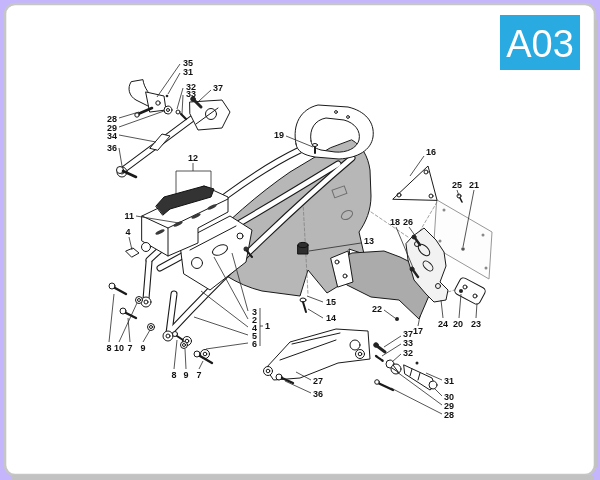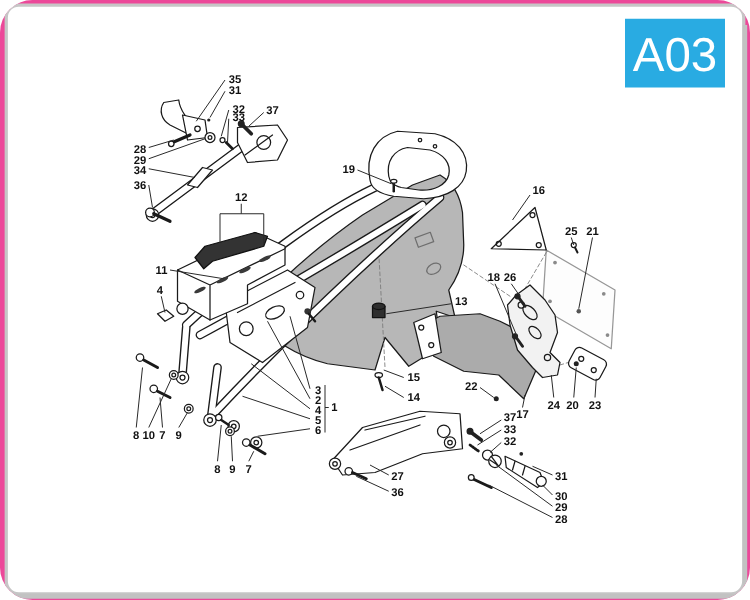--- a/index.html
+++ b/index.html
@@ -1,17 +1,17 @@
 <!DOCTYPE html>
 <html><head>
 <meta charset="utf-8">
 <style>
   html,body{margin:0;padding:0;background:#ffffff;}
-  #stage{position:relative;width:600px;height:480px;background:#ec4899;overflow:hidden;
-         font-family:"Liberation Sans",sans-serif;border-radius:26px;}
+  #stage{position:relative;width:600px;height:480px;background:#c4b5fd;overflow:hidden;
+         font-family:"Liberation Sans",sans-serif;}
   svg{display:block;}
   .leader{fill:none;stroke:#2a2a2a;stroke-width:0.8;}
   .callout-num{font-family:"Liberation Sans",sans-serif;font-size:9px;font-weight:bold;
                fill:#111;dominant-baseline:central;}
   .badge-text{font-family:"Liberation Sans",sans-serif;font-size:38px;fill:#ffffff;
               text-anchor:middle;}
   .dash{fill:none;stroke:#7a7a7a;stroke-width:0.7;stroke-dasharray:3 2.2;}
   .tube-b{fill:none;stroke:#1a1a1a;stroke-width:7;stroke-linecap:round;}
   .tube-w{fill:none;stroke:#ffffff;stroke-width:4.8;stroke-linecap:round;}
 </style>

